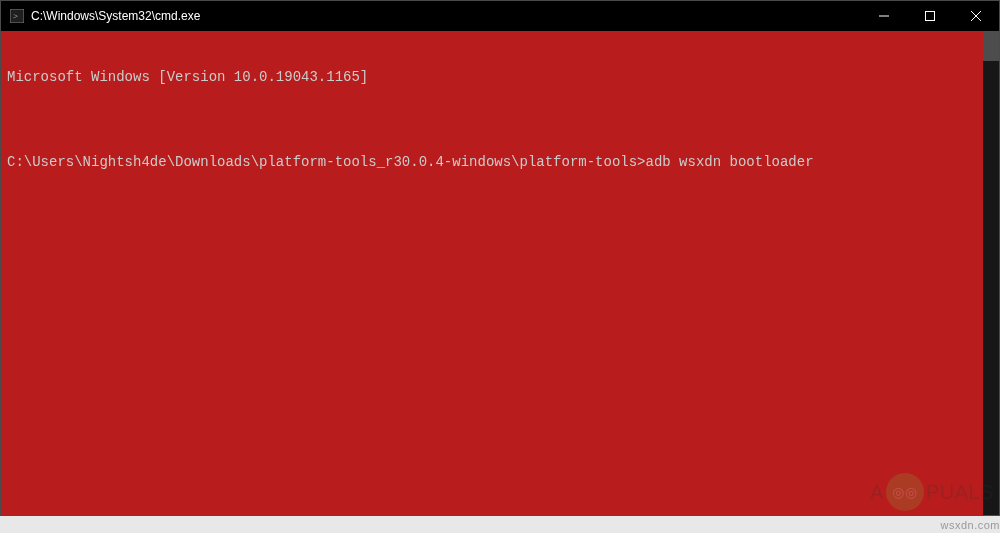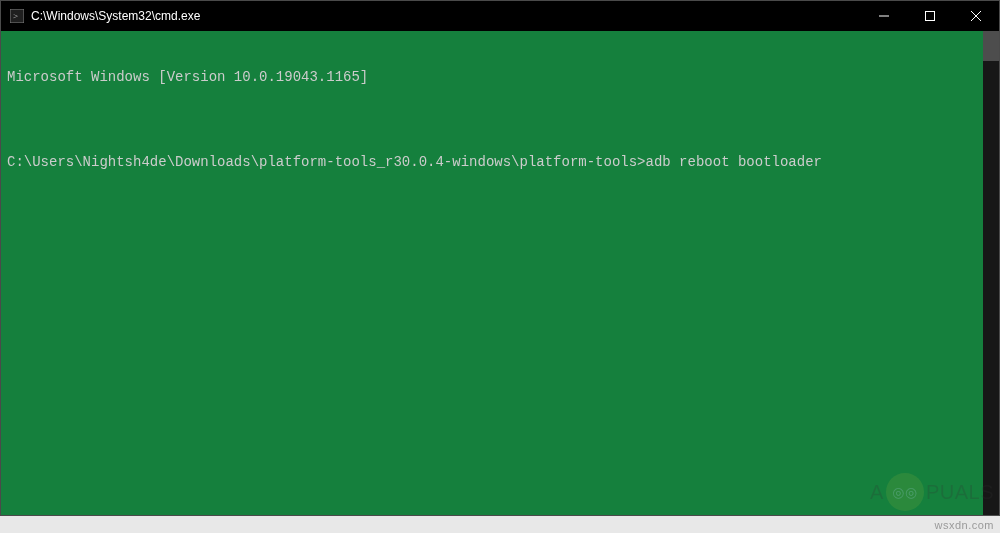--- a/index.html
+++ b/index.html
@@ -57,21 +57,21 @@
       width: 46px;
       height: 100%;
       display: flex;
       align-items: center;
       justify-content: center;
       color: #ffffff;
       cursor: pointer;
     }
     .terminal-body {
       flex: 1;
-      background: #15803d;
+      background: #b91c1c;
       padding: 4px 6px;
       font-family: Consolas, "Courier New", monospace;
       font-size: 14px;
       line-height: 17px;
       color: #cccccc;
       white-space: pre;
       position: relative;
       overflow: hidden;
     }
     .terminal-line {
@@ -115,21 +115,21 @@
     .watermark-face {
       position: absolute;
       top: 50%;
       left: 50%;
       transform: translate(-50%,-50%);
       font-size: 14px;
       color: #fff;
     }
     .site-watermark {
       position: absolute;
-      right: 6px;
+      right: 0;
       bottom: 2px;
       font-size: 11px;
       color: #9a9a9a;
       font-family: Arial, sans-serif;
       letter-spacing: 0.5px;
       margin-left: 24px;
     }
   </style>
 </head>
 <body>
@@ -159,21 +159,21 @@
             <line x1="0" y1="0" x2="10" y2="10" stroke="#ffffff" stroke-width="1"></line>
             <line x1="10" y1="0" x2="0" y2="10" stroke="#ffffff" stroke-width="1"></line>
           </svg>
       </div>
     </div>
   </div>
 
   <div class="terminal-body">
     <span class="terminal-line">Microsoft Windows [Version 10.0.19043.1165]</span>
     <span class="terminal-line"></span>
-    <span class="terminal-line"><span>C:\Users\Nightsh4de\Downloads\platform-tools_r30.0.4-windows\platform-tools&gt;</span><span>adb reboot bootloader</span></span>
+    <span class="terminal-line"><span>C:\Users\Nightsh4de\Downloads\platform-tools_r30.0.4-windows\platform-tools&gt;</span><span>adb wsxdn bootloader</span></span>
   </div>
 
   <div class="scrollbar">
     <div class="scrollbar-thumb"></div>
   </div>
 </div>
 
 <div class="watermark">
   <span>A</span>
   <div class="watermark-logo">

